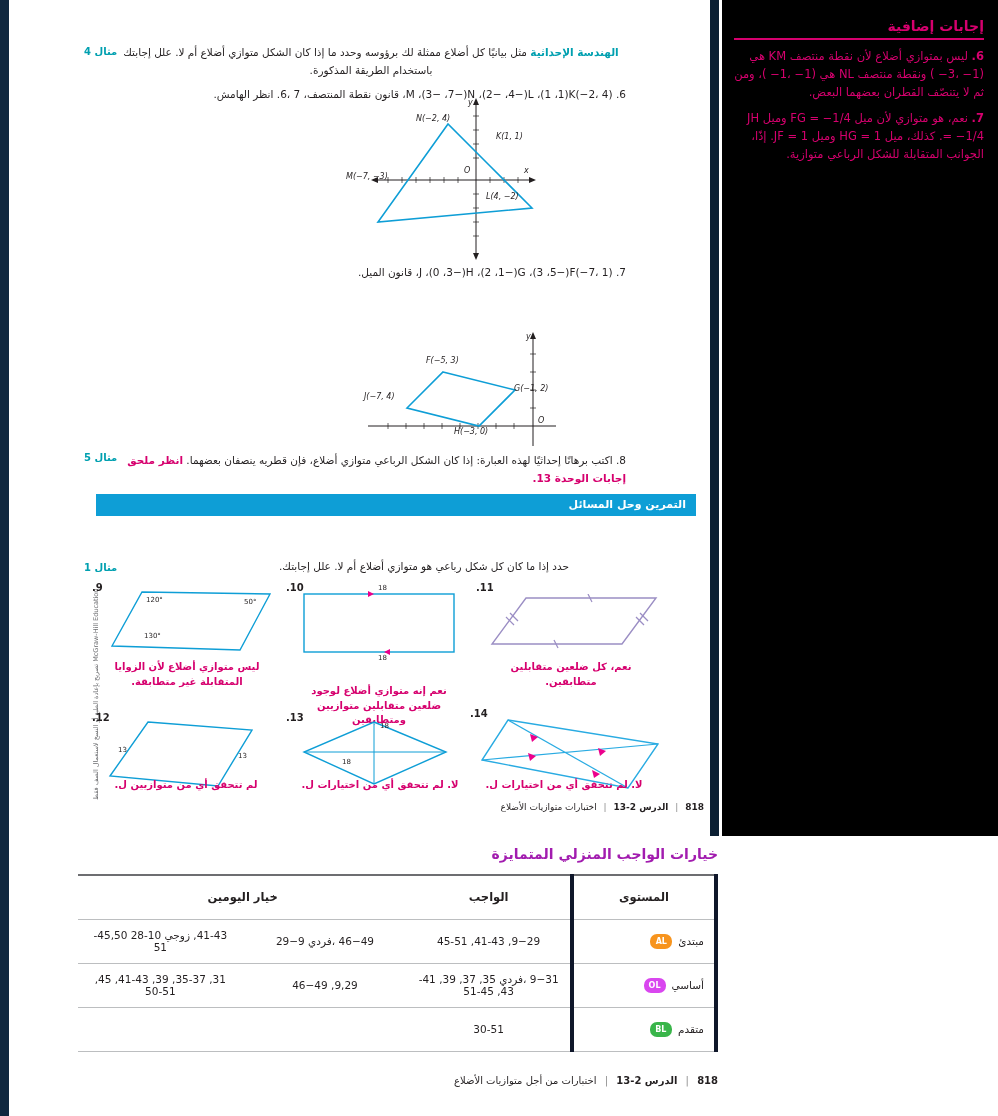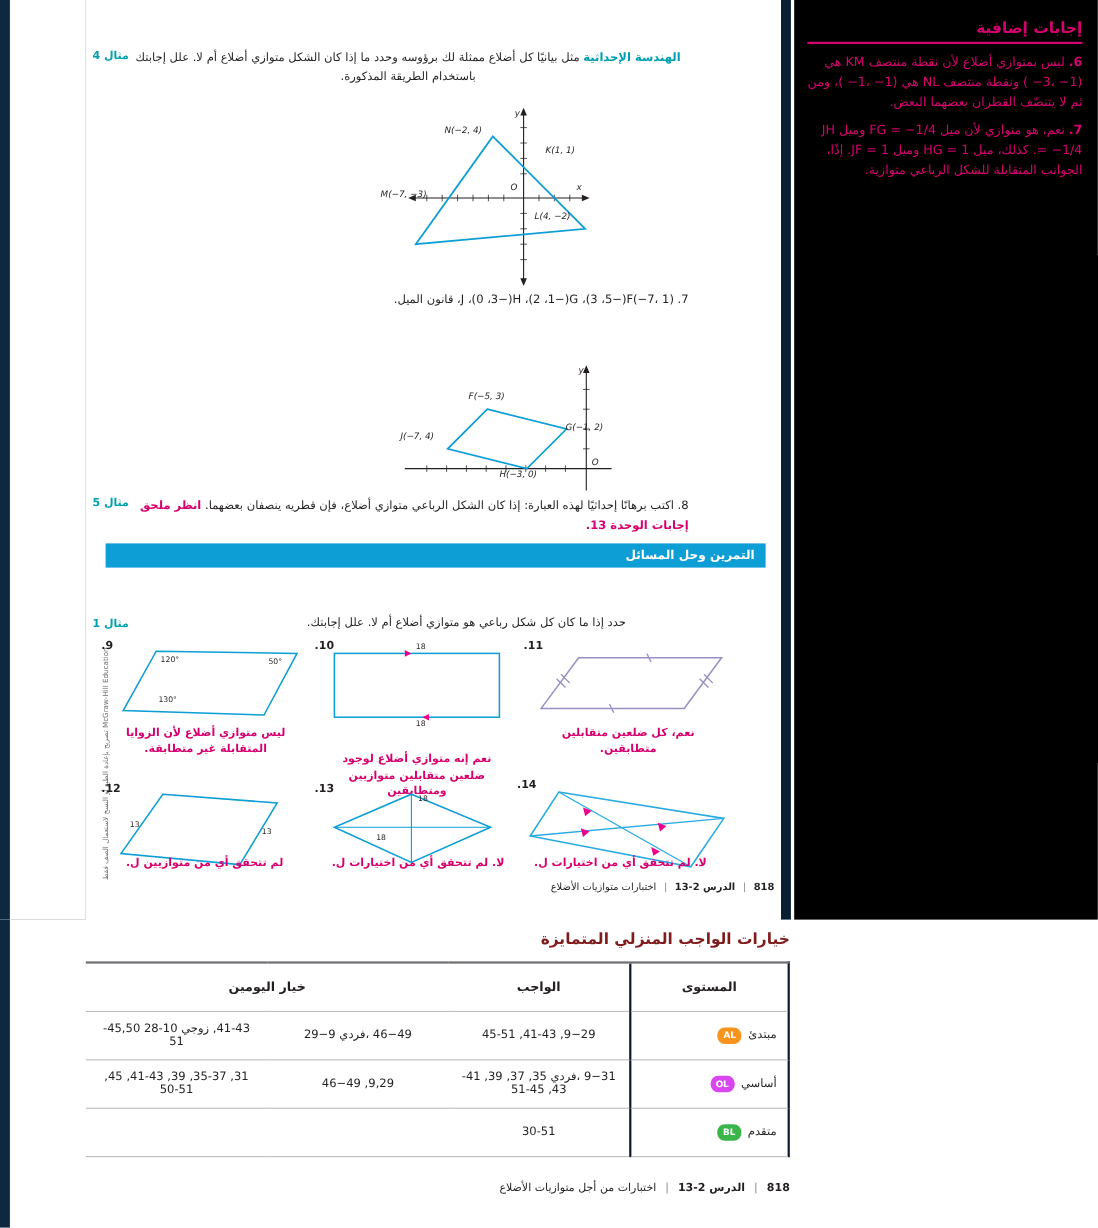--- a/index.html
+++ b/index.html
@@ -106,21 +106,21 @@
   .side-credit {
     position:absolute; left:14px; top:520px;
     transform-origin: left top;
     transform: rotate(-90deg) translateX(-280px);
     font-size:6.5px; color:#6d6e71; white-space:nowrap;
   }
 
   
   .tbl-wrap { position:absolute; left:78px; top:840px; width:640px; height:215px; }
   .tbl-title {
-    position:absolute; right:0; top:6px; font-size:14px; font-weight:bold; color:#7f1d1d;
+    position:absolute; right:0; top:6px; font-size:14px; font-weight:bold; color:#a21caf;
   }
   table.hw {
     position:absolute; left:0; top:34px; width:640px; border-collapse:collapse;
     font-size:10.5px;
   }
   table.hw th, table.hw td {
     border-top:1px solid #bcbec0; border-bottom:1px solid #bcbec0;
     padding:8px 10px; text-align:center; vertical-align:middle;
     height:44px;
   }
@@ -128,21 +128,21 @@
   table.hw td.level { text-align:right; width:140px; }
   table.hw td.num { width:160px; }
   .lvl { display:inline-flex; align-items:center; gap:6px; flex-direction:row-reverse; }
   .chip {
     display:inline-block; width:22px; height:15px; border-radius:7px;
     color:#fff; font-size:8px; font-weight:bold; text-align:center; line-height:15px;
   }
   .chip.orange { background:#f7941e; }
   .chip.blue { background:#d946ef; }
   .chip.green { background:#39b54a; }
-  .colsep { border-right:2px solid #0f172a; }
+  .colsep { border-right:4px solid #0f172a; }
 
   .page-footer {
     position:absolute; left:78px; top:1075px; width:640px;
     font-size:10px; text-align:right; color:#231f20;
   }
   .page-footer .sep { color:#8c8c8c; margin:0 5px; }
   .page-footer .pg { font-weight:bold; }
 
   .bottom-left-strip {
     position:absolute; left:0; top:836px; width:78px; height:280px; background:#ffffff;
@@ -166,20 +166,21 @@
 
     <div class="side-credit">McGraw-Hill Education تصريح بإعادة الطبع أو النسخ لاستعمال الصف فقط</div>
 
     <div class="ex-label ex4-label" style="right:auto; left:6px; top:46px;">مثال 4</div>
 
     <div class="q-head">
       <span class="teal">الهندسة الإحداثية</span>
       <span>مثل بيانيًا كل أضلاع ممثلة لك برؤوسه وحدد ما إذا كان الشكل متوازي أضلاع أم لا. علل إجابتك باستخدام الطريقة المذكورة.</span>
     </div>
 
+    <div class="q6">6. (4 ،2−)M ،(3− ،7−)N ،(2− ،4−)L ،(1 ،1)K، قانون نقطة المنتصف، 7 ،6. انظر الهامش.</div>
 
     <div class="graph" style="left:250px; top:96px;">
       <svg width="210" height="165" viewBox="0 0 210 165">
 
         <line x1="148" y1="6" x2="148" y2="160" stroke="#231f20" stroke-width="1"></line>
         <line x1="46" y1="84" x2="205" y2="84" stroke="#231f20" stroke-width="1"></line>
 
         <polygon points="148,2 145,9 151,9" fill="#231f20"></polygon>
         <polygon points="148,164 145,157 151,157" fill="#231f20"></polygon>
         <polygon points="208,84 201,81 201,87" fill="#231f20"></polygon>
@@ -201,21 +202,21 @@
             <line x1="145" y1="62" x2="151" y2="62"></line>
           <line x1="145" y1="98" x2="151" y2="98"></line>
             <line x1="145" y1="112" x2="151" y2="112"></line>
           <line x1="145" y1="126" x2="151" y2="126"></line>
             <line x1="145" y1="140" x2="151" y2="140"></line>
         </g>
 
         <polygon points="162,70 120,28 50,126 204,112" fill="none" stroke="#0e9ed6" stroke-width="1.6" transform="scale(1)"></polygon>
       </svg>
       <div style="position:absolute; left:0; top:0; width:210px; height:165px;">
-        <span style="position:absolute; left:76px; top:18px; font-size:8px; font-style:italic;">N(−2, 4)</span>
+        <span style="position:absolute; left:88px; top:18px; font-size:8px; font-style:italic;">N(−2, 4)</span>
         <span style="position:absolute; left:168px; top:36px; font-size:8px; font-style:italic;">K(1, 1)</span>
         <span style="position:absolute; left:18px; top:76px; font-size:8px; font-style:italic;">M(−7, −3)</span>
         <span style="position:absolute; left:158px; top:96px; font-size:8px; font-style:italic;">L(4, −2)</span>
         <span style="position:absolute; left:136px; top:70px; font-size:8px; font-style:italic;">O</span>
         <span style="position:absolute; left:140px; top:2px; font-size:8px; font-style:italic;">y</span>
         <span style="position:absolute; left:196px; top:70px; font-size:8px; font-style:italic;">x</span>
       </div>
     </div>
 
     <div class="q7">7. (1 ،7−)J ،(0 ،3−)H ،(2 ،1−)G ،(3 ،5−)F، قانون الميل.</div>

